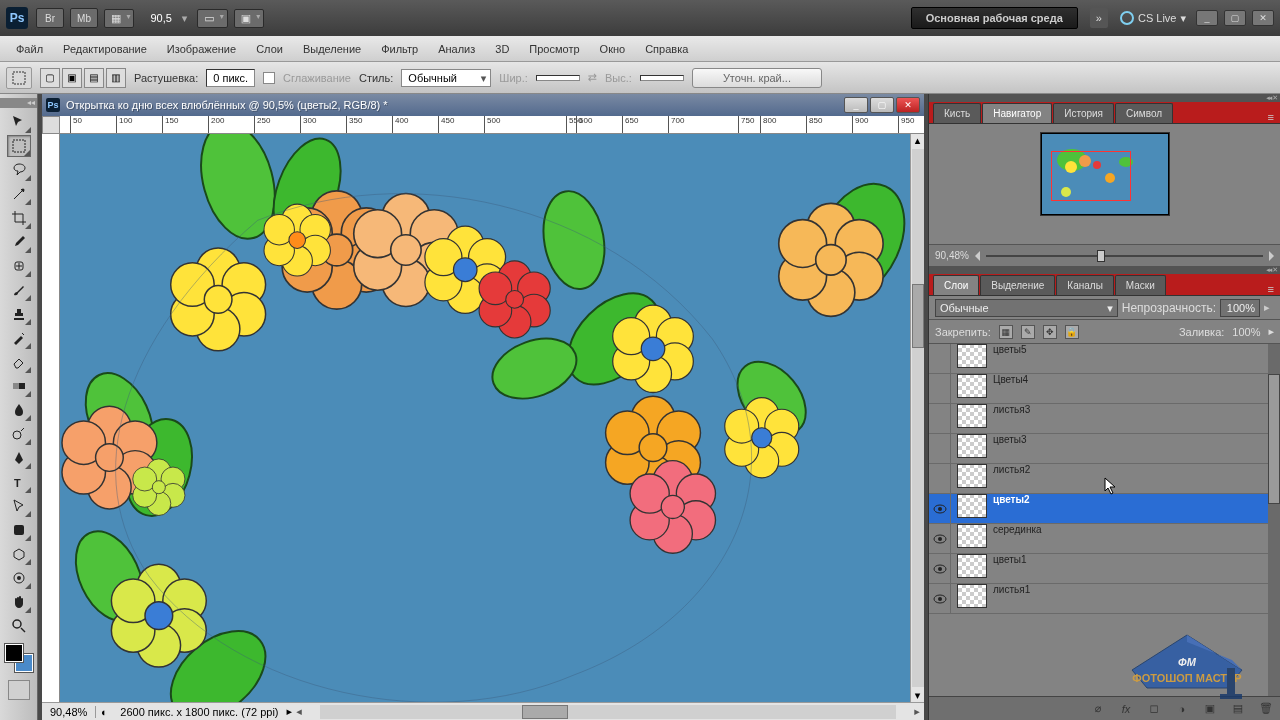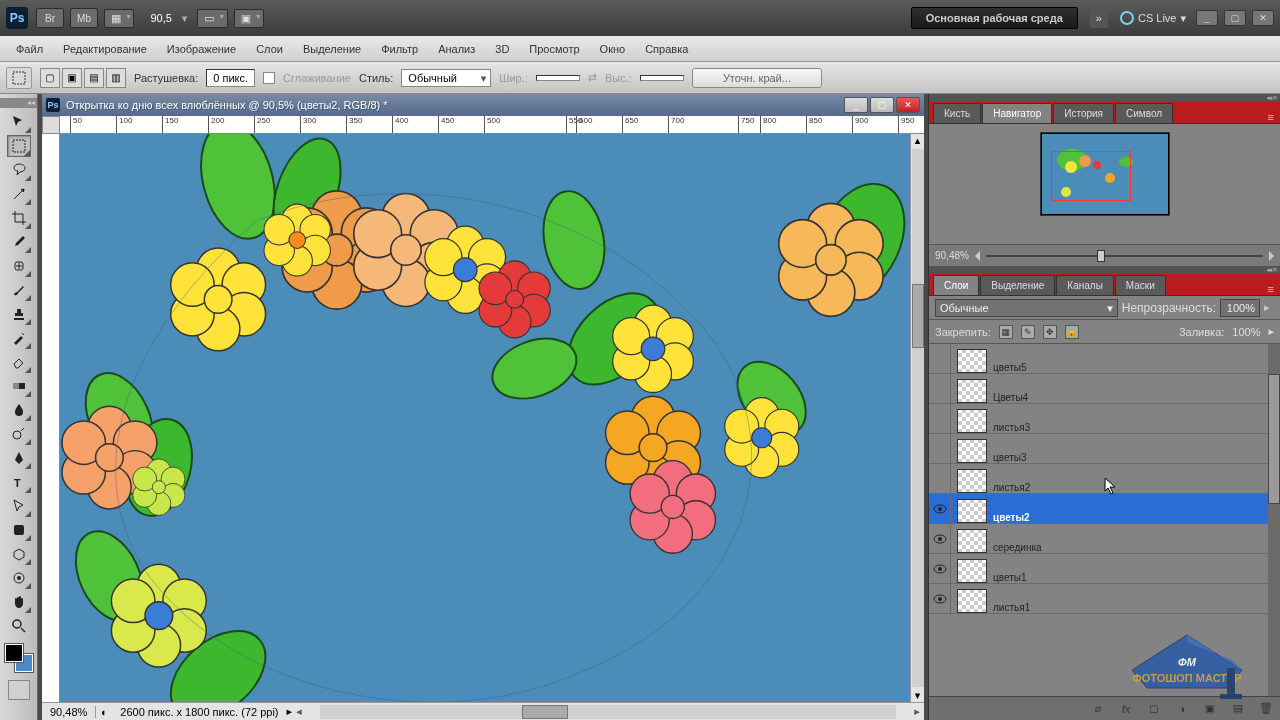--- a/index.html
+++ b/index.html
@@ -109,21 +109,21 @@
 .layers-opts { height:24px; display:flex; align-items:center; padding:0 6px; gap:4px; border-bottom:1px solid #555;}
 .layers-opts .blend { flex:1; background:#727272; border:1px solid #444; padding:2px 4px; color:#eee; position:relative;}
 .layers-opts .blend::after{content:"▾";position:absolute;right:4px;}
 .layers-opts .opac-lbl{color:#ddd;font-size:12px;}
 .layers-opts .opac-val{background:#727272;border:1px solid #444;padding:2px 4px;color:#eee;width:40px;text-align:right;}
 .layers-opts .stepper{width:10px;color:#ccc;}
 .layers-lock { height:24px; display:flex; align-items:center; padding:0 6px; gap:8px; border-bottom:1px solid #555; color:#ddd; font-size:10px;}
 .layers-lock .li{width:14px;height:14px;display:flex;align-items:center;justify-content:center;color:#333;background:#aaa;border:1px solid #555;font-size:9px;}
 
 .layer-list { flex:1; background:#838383; overflow-y:auto; position:relative;}
-.layer-row { height:30px; display:flex; align-items:flex-end; border-bottom:1px solid #6a6a6a;}
+.layer-row { height:30px; display:flex; align-items:flex-start; border-bottom:1px solid #6a6a6a;}
 .layer-row.selected { background:#2a6dd4; color:#fff;}
 .layer-row .eye { width:22px; display:flex;justify-content:center; border-right:1px solid #6a6a6a; height:100%; align-items:center;}
 .layer-row .eye svg{width:14px;height:10px;}
 .layer-row .thumb { width:30px;height:24px; margin:0 6px; background: repeating-conic-gradient(#ccc 0% 25%, #fff 0% 50%) 0/8px 8px; border:1px solid #333;}
 .layer-row .lname { color:#222; font-size:10px;}
 .layer-row.selected .lname{color:#fff; font-weight:bold;}
 .layer-list .scrollbar{position:absolute;right:0;top:0;bottom:0;width:12px;background:#6a6a6a;}
 .layer-list .scrollbar .sthumb{position:absolute;top:30px;height:130px;width:100%;background:#9a9a9a;border:1px solid #444;}
 
 .layer-foot { height:24px; background:#6f6f6f; border-top:1px solid #444; display:flex; align-items:center; justify-content:flex-end; padding:0 6px; gap:12px;}

